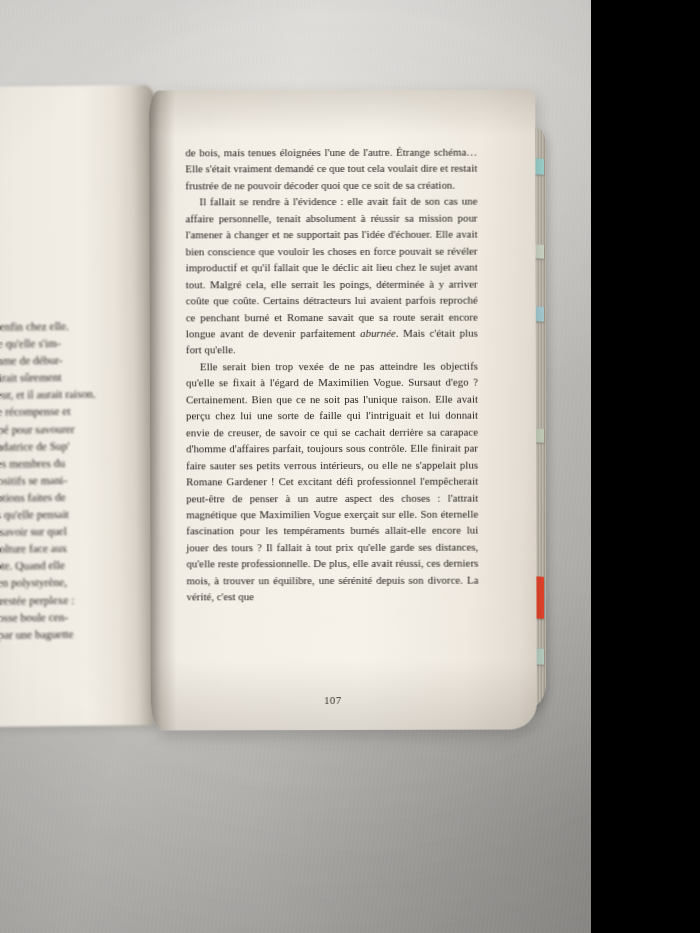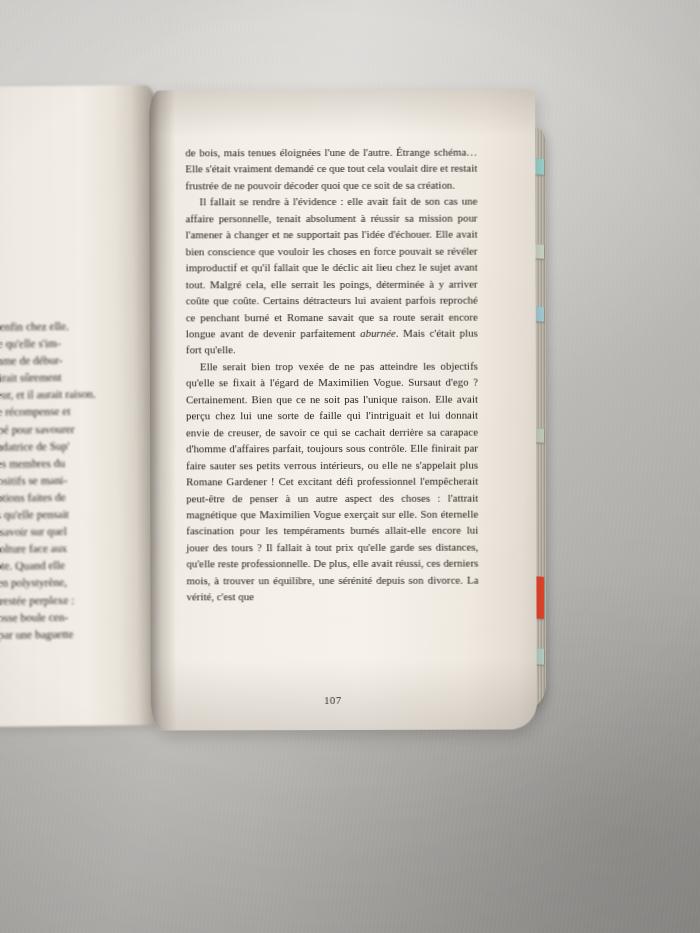--- a/index.html
+++ b/index.html
@@ -9,21 +9,21 @@
   }
   body {
     width: 700px;
     height: 933px;
     overflow: hidden;
     font-family: "Liberation Serif", serif;
   }
 
   #photo {
     position: relative;
-    width: 700px;
+    width: 591px;
     height: 933px;
     overflow: hidden;
     
     background:
       linear-gradient(105deg, #cfcdc9 0%, #c9c7c3 18%, #d2d0cc 38%, #c6c4c0 62%, #bcbab6 82%, #b4b2ae 100%);
   }
 
   
   .desk-sheen {
     position: absolute;

